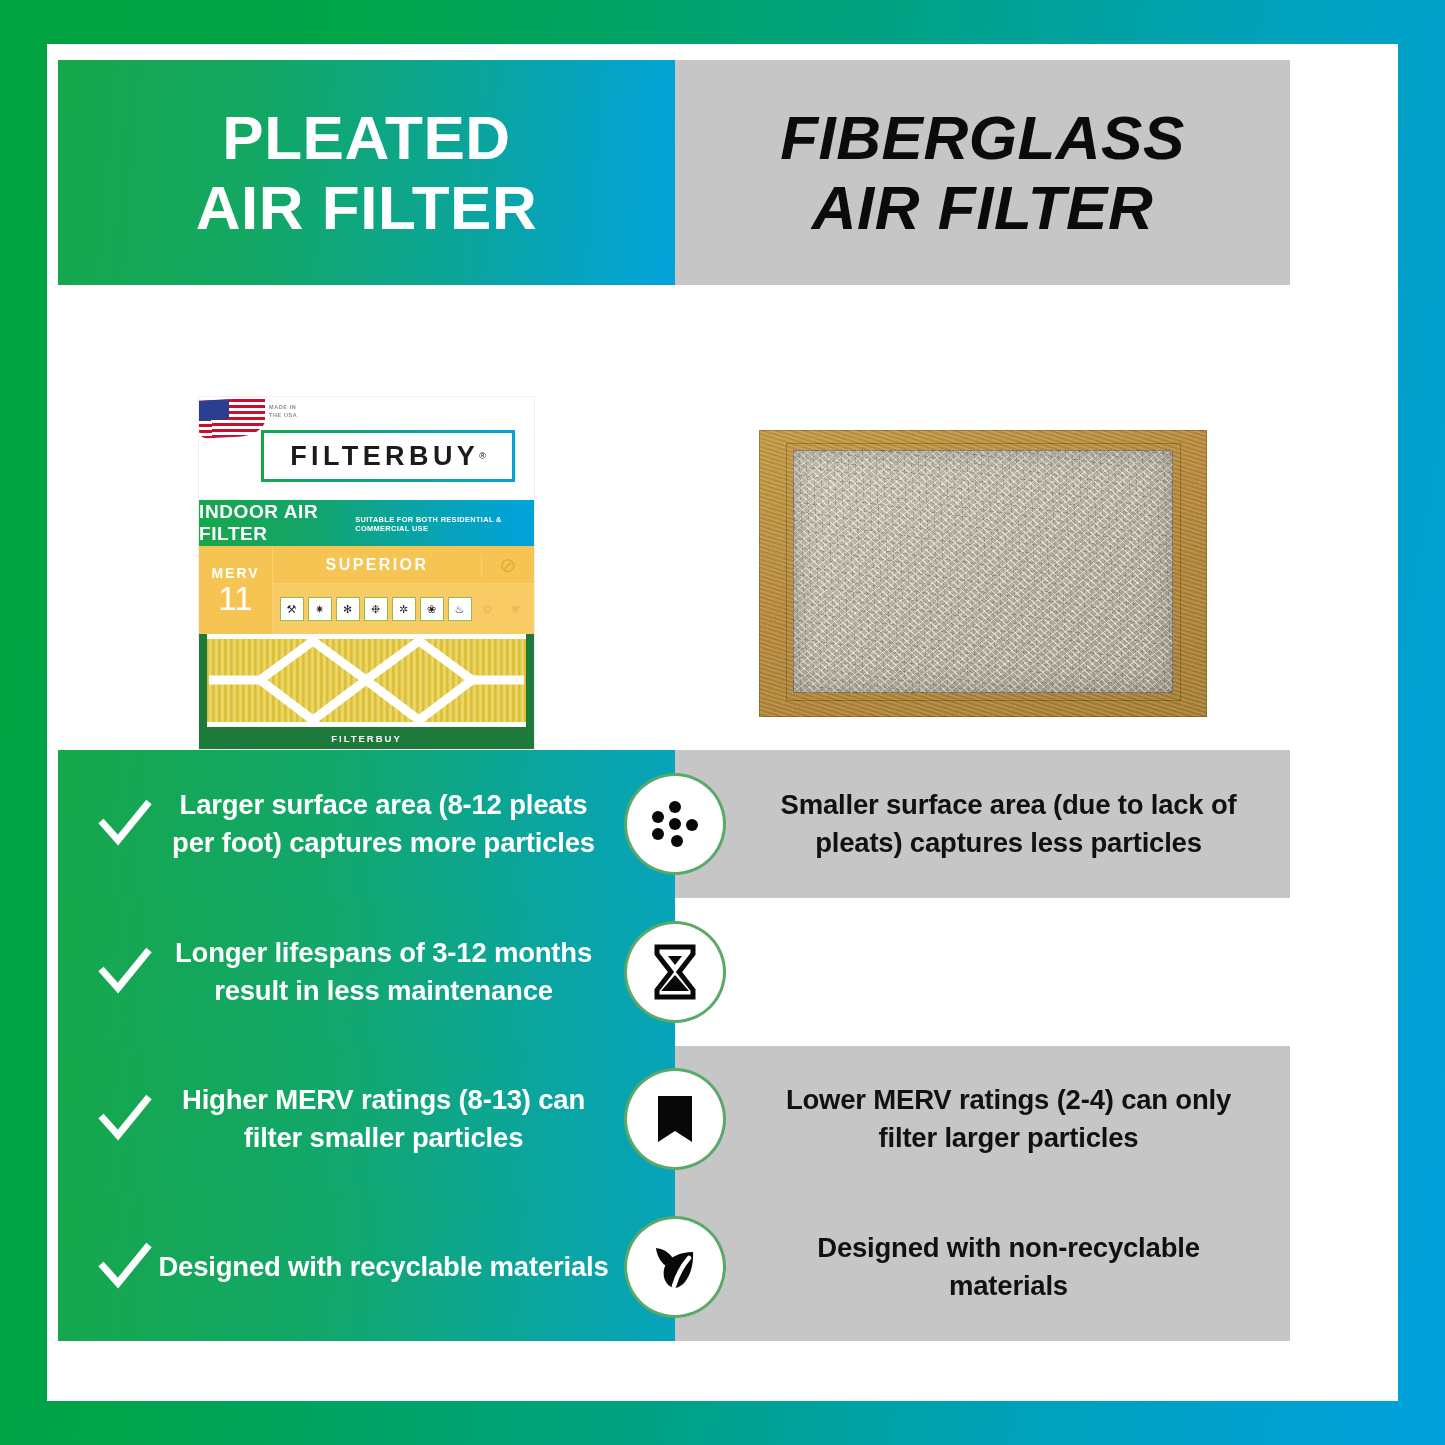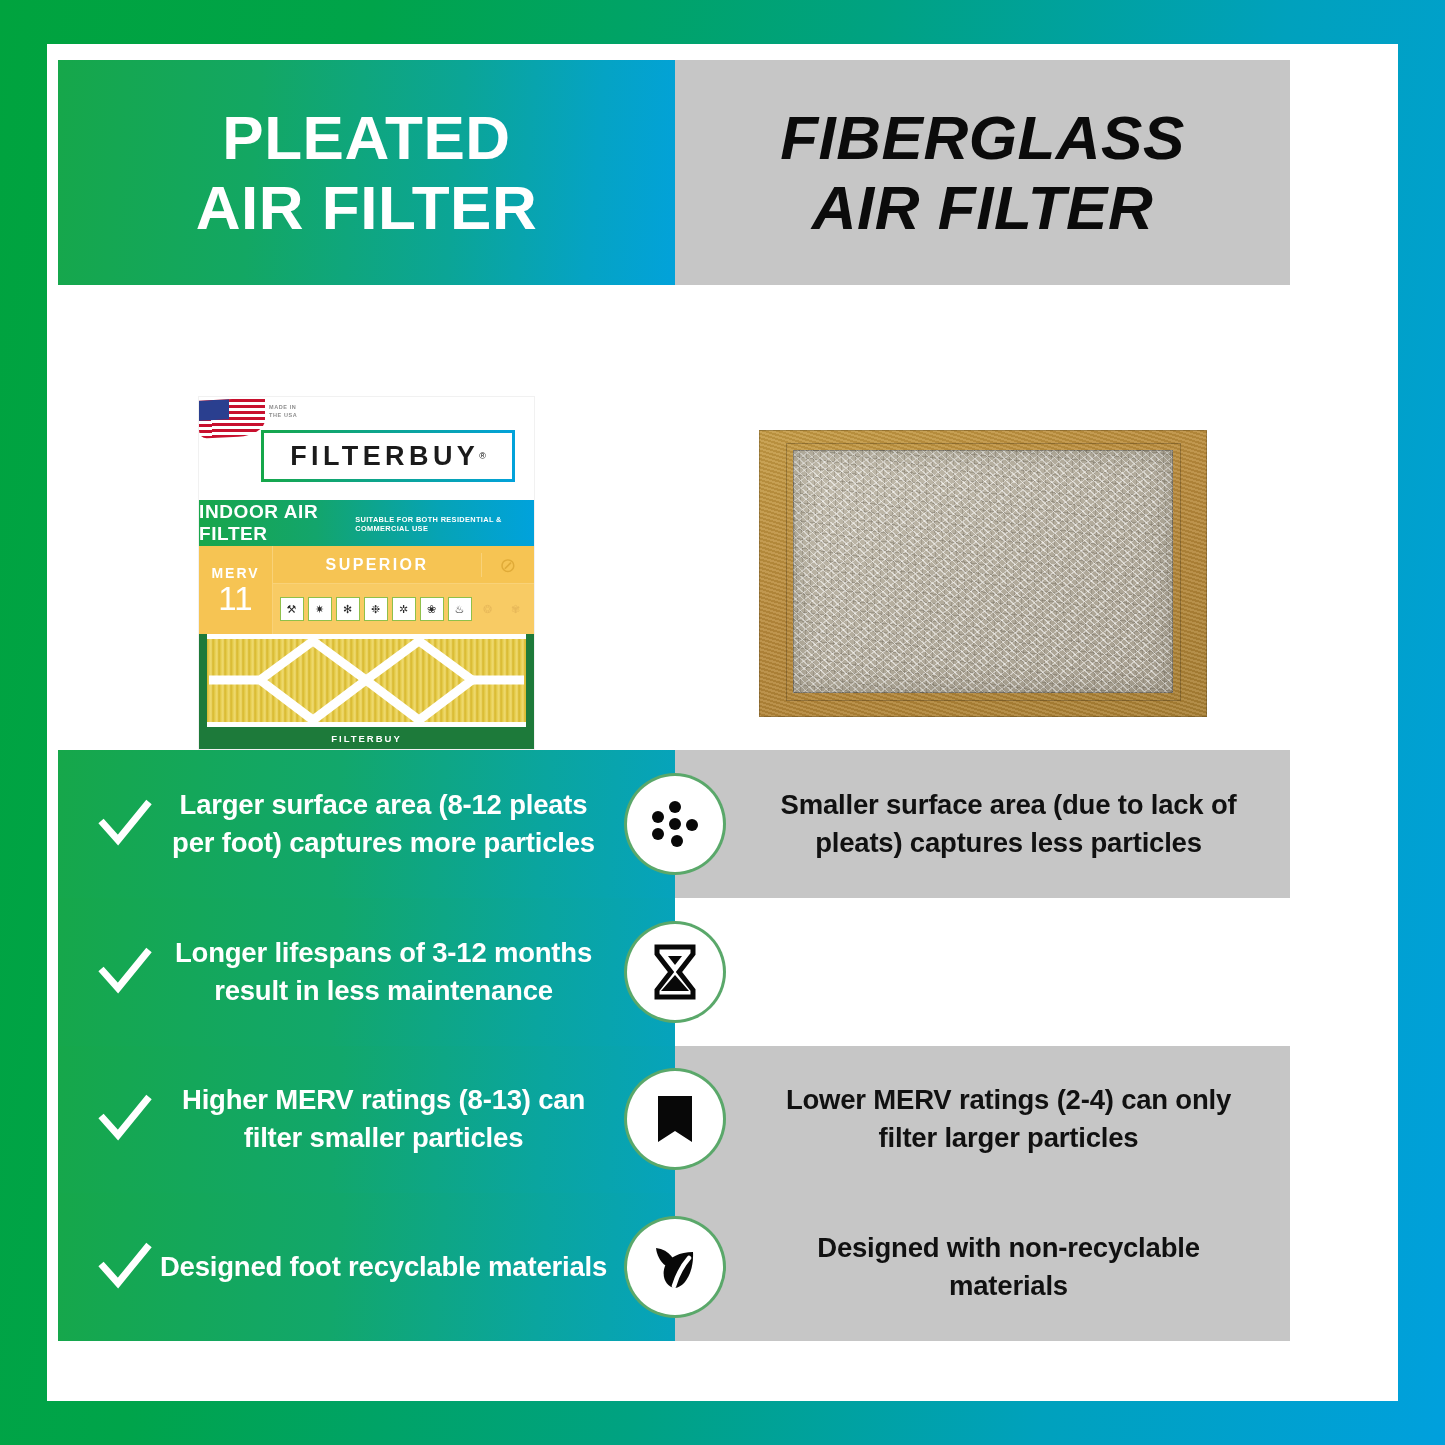--- a/index.html
+++ b/index.html
@@ -531,21 +531,21 @@
       </div>
     </div>
 
     <div class="cmp-row">
       <div class="cmp-left">
         <div class="check">
           <svg width="58" height="58" viewBox="0 0 58 58" aria-hidden="true">
             <path d="M5,26 L22,45 L53,7" fill="none" stroke="#ffffff" stroke-width="7" stroke-linecap="butt" stroke-linejoin="miter"></path>
           </svg>
         </div>
-        <div class="cmp-left-text">Designed foot recyclable materials</div>
+        <div class="cmp-left-text">Designed with recyclable materials</div>
       </div>
       <div class="cmp-right">
         <div class="cmp-right-text">Designed with non-recyclable materials</div>
       </div>
       <div class="cmp-icon">
         <svg width="62" height="62" viewBox="0 0 62 62" aria-hidden="true">
           <path d="M12,12 C26,14 32,24 32,33 C24,33 14,27 12,12 Z" fill="#080808"></path>
           <path d="M49,16 C50,36 41,51 31,52 C22,51 17,40 21,30 C25,21 36,16 49,16 Z" fill="#080808"></path>
           <path d="M45,22 C38,30 33,40 30,50" fill="none" stroke="#ffffff" stroke-width="4.5" stroke-linecap="round"></path>
         </svg>

